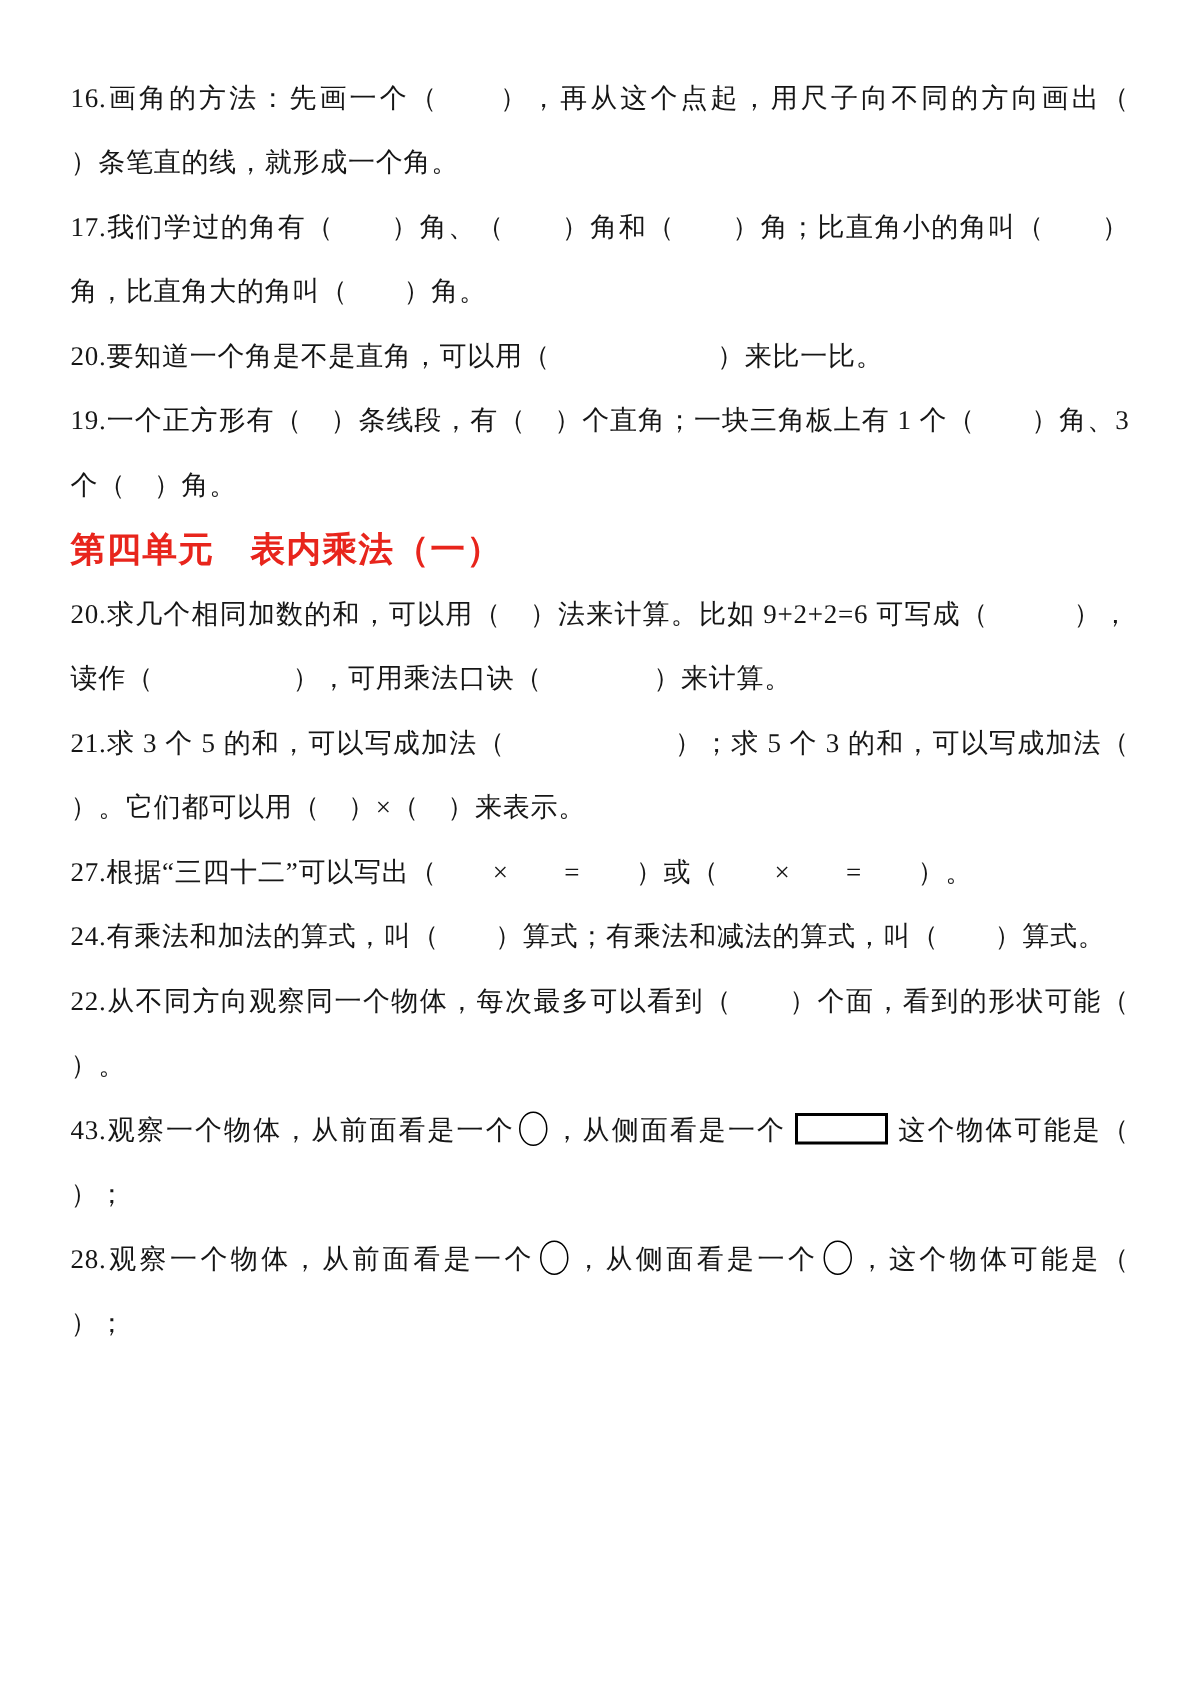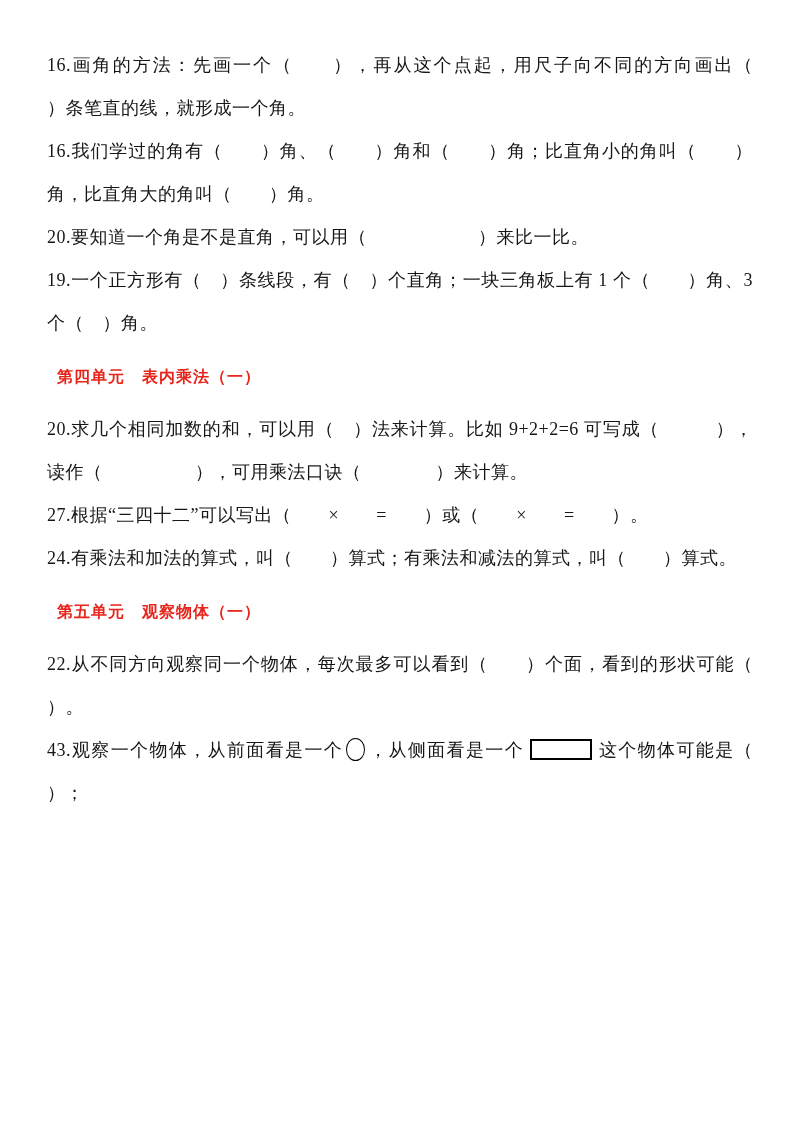--- a/index.html
+++ b/index.html
@@ -26,23 +26,23 @@
   }
   p.q {
     margin: 0;
     line-height: 43px;
     text-align: justify;
     text-align-last: left;
     letter-spacing: 0.5px;
     word-break: break-all;
   }
   h2.unit {
-    margin: 10px;
+    margin: 0;
     line-height: 43px;
-    font-size: 16px;
+    font-size: 23px;
     font-weight: bold;
     color: #e8251c;
     font-family: "Liberation Sans", "DejaVu Sans", sans-serif;
     letter-spacing: 1px;
   }
   .shape {
     display: inline-block;
     box-sizing: border-box;
     border: 2px solid #000000;
     background: transparent;
@@ -62,31 +62,32 @@
     margin: 0 6px;
   }
 </style>
 </head>
 <body>
 
 <div class="page">
   <div class="content">
 
     <p class="q">16.画角的方法：先画一个（　　），再从这个点起，用尺子向不同的方向画出（　　）条笔直的线，就形成一个角。</p>
-    <p class="q">16.我们学过的角有（　　）角、（　　）角和（　　）角；比直角小的角叫（　　）角，比直角大的角叫（　　）角。</p>
+    <p class="q">17.我们学过的角有（　　）角、（　　）角和（　　）角；比直角小的角叫（　　）角，比直角大的角叫（　　）角。</p>
     <p class="q">20.要知道一个角是不是直角，可以用（　　　　　　）来比一比。</p>
     <p class="q">19.一个正方形有（　）条线段，有（　）个直角；一块三角板上有 1 个（　　）角、3 个（　）角。</p>
 
     <h2 class="unit">第四单元　表内乘法（一）</h2>
 
     <p class="q">20.求几个相同加数的和，可以用（　）法来计算。比如 9+2+2=6 可写成（　　　），读作（　　　　　），可用乘法口诀（　　　　）来计算。</p>
+    <p class="q">21.求 3 个 5 的和，可以写成加法（　　　　　　）；求 5 个 3 的和，可以写成加法（　　　　　　）。它们都可以用（　）×（　）来表示。</p>
     <p class="q">27.根据“三四十二”可以写出（　　×　　=　　）或（　　×　　=　　）。</p>
     <p class="q">24.有乘法和加法的算式，叫（　　）算式；有乘法和减法的算式，叫（　　）算式。</p>
 
-    <h2 class="unit">第五单元　观察物体（一）</h2>
 
     <p class="q">22.从不同方向观察同一个物体，每次最多可以看到（　　）个面，看到的形状可能（　　　　）。</p>
 
     <p class="q"><span>43.观察一个物体，从前面看是一个</span><span class="shape circle"></span><span>，从侧面看是一个</span><span class="shape rect"></span><span>这个物体可能是（　　）；</span></p>
 
+    <p class="q"><span>28.观察一个物体，从前面看是一个</span><span class="shape circle"></span><span>，从侧面看是一个</span><span class="shape circle"></span><span>，这个物体可能是（　　）；</span></p>
 
   </div>
 </div>
 
 </body></html>

